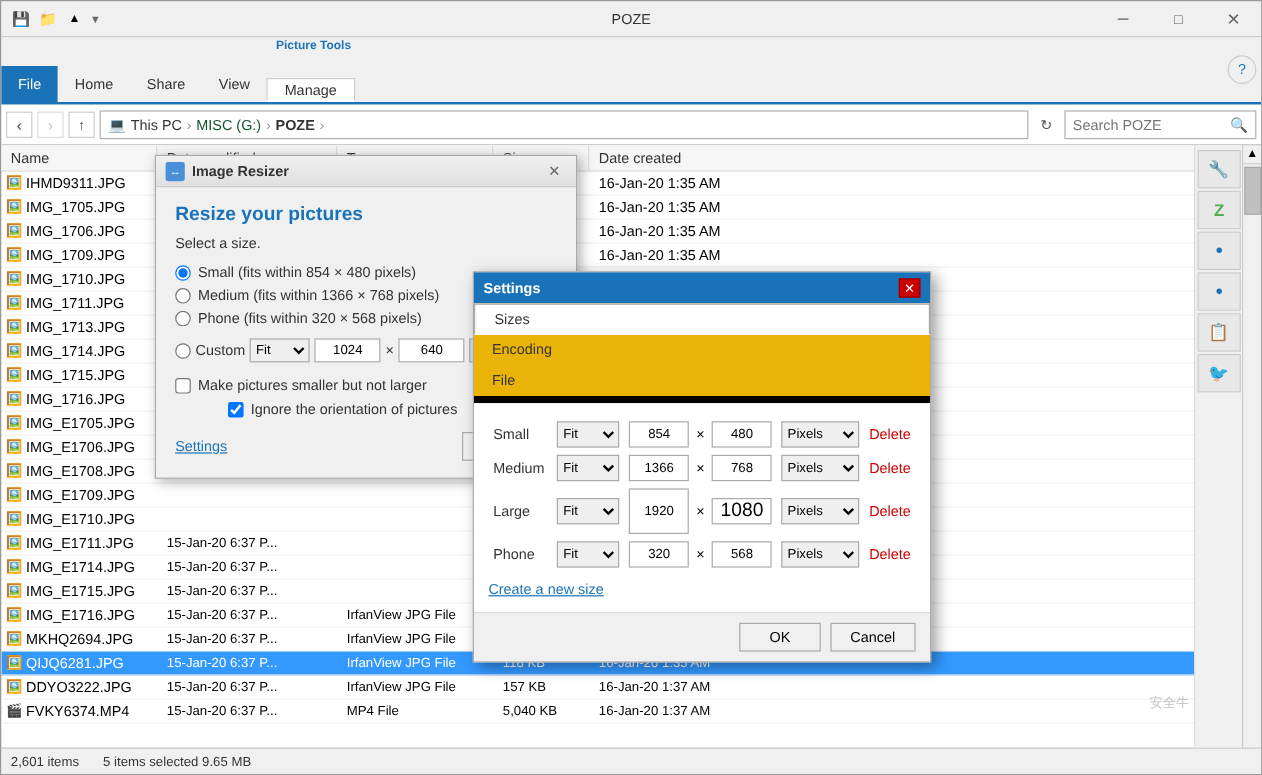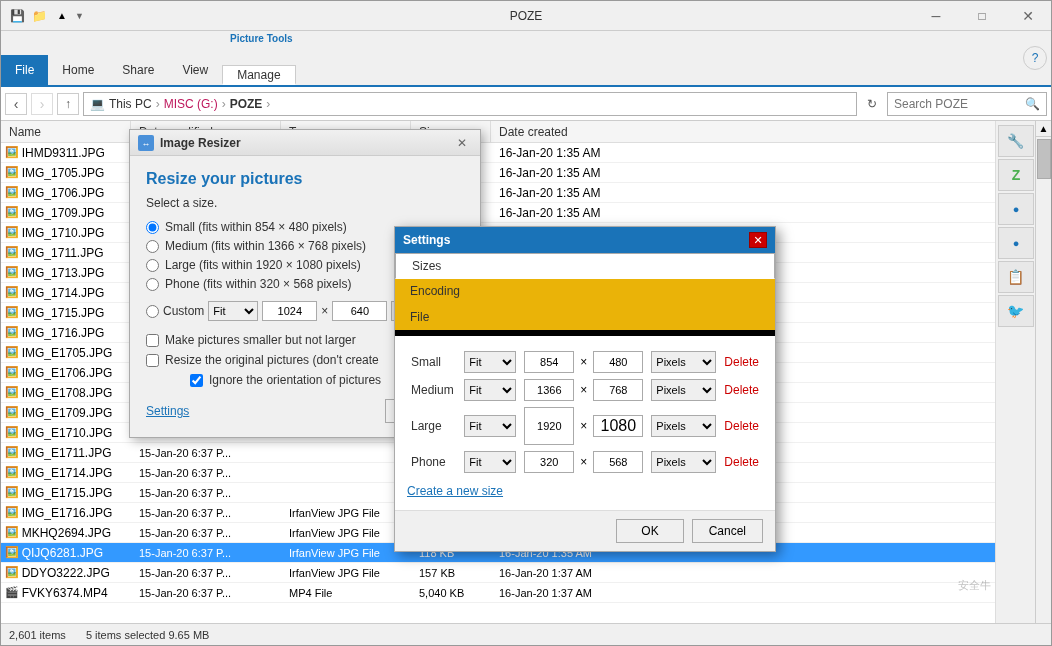--- a/index.html
+++ b/index.html
@@ -39,21 +39,21 @@
   </div>
 
   <div style="background:#fff; height:34px; display:flex; align-items:center; padding:0 4px; border-bottom:1px solid #ccc; gap:4px;">
     <div style="width:22px; height:22px; display:flex; align-items:center; justify-content:center; cursor:pointer; color:#555; font-size:14px; border:1px solid #ccc;">‹</div>
     <div style="width:22px; height:22px; display:flex; align-items:center; justify-content:center; cursor:pointer; color:#ccc; font-size:14px; border:1px solid #ddd;">›</div>
     <div style="width:22px; height:22px; display:flex; align-items:center; justify-content:center; cursor:pointer; color:#555; font-size:12px; border:1px solid #ccc;">↑</div>
     <div style="flex:1; height:24px; border:1px solid #b0b0b0; display:flex; align-items:center; padding:0 6px; font-size:12px; gap:4px; background:#fff;">
       <span style="font-size:12px;">💻</span>
       <span style="color:#333;">This PC</span>
       <span style="color:#999;">›</span>
-      <span style="color:#be185d;">MISC (G:)</span>
+      <span style="color:#14532d;">MISC (G:)</span>
       <span style="color:#999;">›</span>
       <span style="color:#333; font-weight:600;">POZE</span>
       <span style="color:#999;">›</span>
     </div>
     <div style="width:22px; height:22px; display:flex; align-items:center; justify-content:center; cursor:pointer; color:#555; font-size:12px;">↻</div>
     <div style="width:160px; height:24px; border:1px solid #b0b0b0; display:flex; align-items:center; padding:0 6px; gap:4px;">
       <input placeholder="Search POZE" style="border: none; outline: none; font-size: 12px; width: 100%; color: rgb(153, 153, 153); background: transparent;">
       <span style="font-size:12px; color:#999; cursor:pointer;">🔍</span>
     </div>
   </div>
@@ -335,24 +335,20 @@
         <div style="font-size:12px; color:#333; margin-bottom:10px;">Select a size.</div>
 
         <div style="display:flex; flex-direction:column; gap:5px; margin-bottom:10px;">
           <label style="display:flex; align-items:center; gap:6px; font-size:12px; color:#333; cursor:pointer;">
             <input type="radio" name="size" checked="" style="cursor: pointer;">
             <span>Small (fits within 854 × 480 pixels)</span>
           </label>
           <label style="display:flex; align-items:center; gap:6px; font-size:12px; color:#333; cursor:pointer;">
             <input type="radio" name="size" style="cursor: pointer;">
             <span>Medium (fits within 1366 × 768 pixels)</span>
-          </label>
-          <label style="display:flex; align-items:center; gap:6px; font-size:12px; color:#333; cursor:pointer;">
-            <input type="radio" name="size" style="cursor: pointer;">
-            <span>Large (fits within 1920 × 1080 pixels)</span>
           </label>
           <label style="display:flex; align-items:center; gap:6px; font-size:12px; color:#333; cursor:pointer;">
             <input type="radio" name="size" style="cursor: pointer;">
             <span>Phone (fits within 320 × 568 pixels)</span>
           </label>
         </div>
 
         <div style="display:flex; align-items:center; gap:4px; margin-bottom:12px;">
           <input type="radio" name="size" style="cursor: pointer;">
           <span style="font-size:12px; color:#333;">Custom</span>
@@ -365,24 +361,20 @@
           <span style="font-size:12px; color:#333;">×</span>
           <input type="text" value="640" style="width: 55px; height: 20px; font-size: 11px; border: 1px solid rgb(170, 170, 170); text-align: center;">
           <button style="width:22px; height:20px; border:1px solid #aaa; background:#e0e0e0; font-size:11px; cursor:pointer;">%</button>
         </div>
 
         <div style="display:flex; flex-direction:column; gap:6px; margin-bottom:12px;">
           <label style="display:flex; align-items:flex-start; gap:6px; font-size:12px; color:#333; cursor:pointer;">
             <input type="checkbox" style="margin-top: 1px; cursor: pointer;">
             <span>Make pictures smaller but not larger</span>
           </label>
-          <label style="display:flex; align-items:flex-start; gap:6px; font-size:12px; color:#333; cursor:pointer;">
-            <input type="checkbox" style="margin-top: 1px; cursor: pointer;">
-            <span>Resize the original pictures (don't create</span>
-          </label>
           <label style="display:flex; align-items:flex-start; gap:6px; font-size:12px; color:#333; cursor:pointer;padding-left:44px;">
             <input type="checkbox" checked="" style="margin-top: 1px; cursor: pointer;">
             <span>Ignore the orientation of pictures</span>
           </label>
         </div>
 
         <div style="display:flex; justify-content:space-between; align-items:center; margin-top:8px;">
           <span style="font-size:12px; color:#1a73b8; text-decoration:underline; cursor:pointer;">Settings</span>
           <button style="padding:4px 20px; background:#f0f0f0; border:1px solid #aaa; font-size:12px; cursor:pointer;">Resize</button>
         </div>

